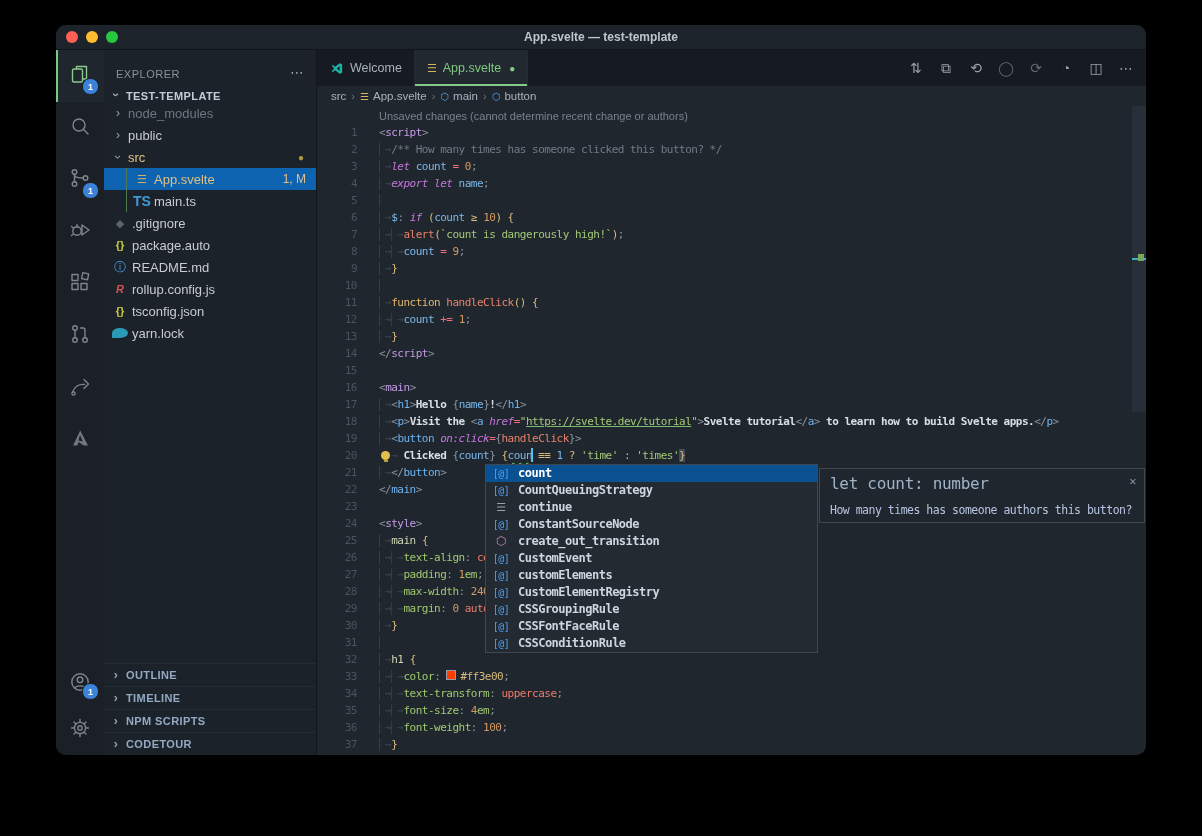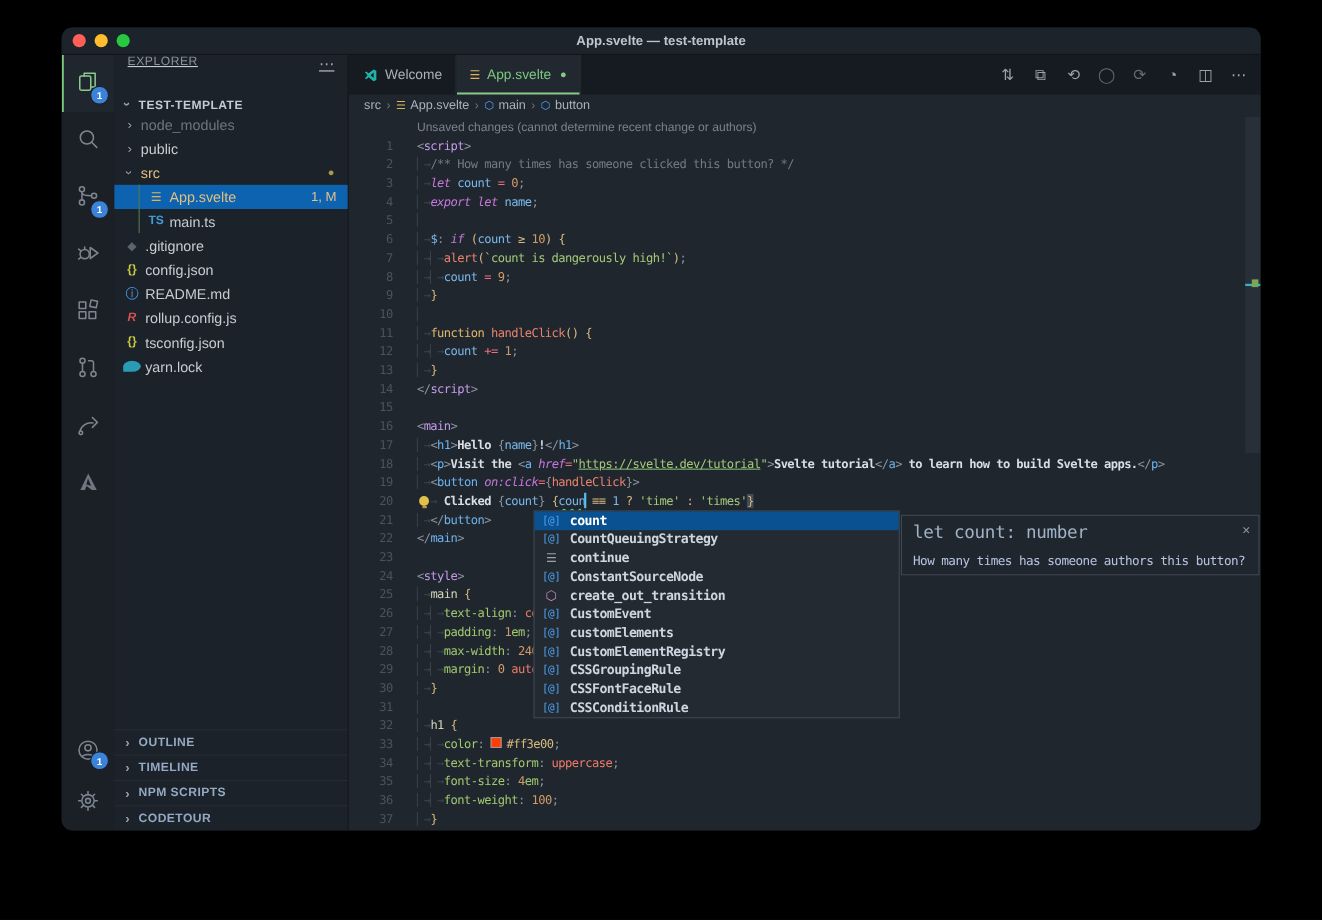--- a/index.html
+++ b/index.html
@@ -18,38 +18,38 @@
   .actbar{width:48px;background:#1b2027;display:flex;flex-direction:column;position:relative;flex:none;}
   .ab-item{height:52px;display:flex;align-items:center;justify-content:center;color:#7d858f;position:relative;cursor:pointer;}
   .ab-item.active{color:#8cc98f;background:#20262e;box-shadow:inset 2px 0 0 #7ec87e;}
   .ab-item svg{width:24px;height:24px;}
   .ab-badge{position:absolute;right:5px;bottom:7px;min-width:15px;height:15px;border-radius:8px;background:#3b82d9;
     color:#fff;font-size:9px;font-weight:bold;display:flex;align-items:center;justify-content:center;border:1px solid #1b2027;}
   .ab-bottom{position:absolute;bottom:2px;left:0;right:0;}
   .ab-bottom .ab-item{height:46px;}
   
   .sidebar{width:212px;background:#1c2229;flex:none;position:relative;border-right:1px solid #12161b;font-size:13px;color:#c7ccd1;}
-  .sb-header{height:30px;display:flex;align-items:flex-start;padding:0 12px;justify-content:space-between;text-decoration:underline;}
+  .sb-header{height:30px;display:flex;align-items:flex-end;padding:0 12px;justify-content:space-between;}
   .sb-title{font-size:11px;letter-spacing:.5px;color:#8a929c;}
   .sb-more{color:#9aa2ac;font-size:14px;cursor:pointer;}
   .tree-root{height:22px;display:flex;align-items:flex-end;font-weight:bold;font-size:11px;letter-spacing:.4px;color:#c2cbd6;padding-left:6px;gap:4px;cursor:pointer;}
   .chev{display:inline-block;color:#9aa2ac;font-size:12px;width:12px;text-align:center;transition:none;}
   .chev.open{transform:rotate(90deg);}
   .tree{position:relative;}
   .trow{height:22px;display:flex;align-items:center;position:relative;cursor:pointer;white-space:nowrap;}
   .trow.sel{background:#0e63b0;}
   .trow .lbl{margin-left:4px;}
   .trow .fic{width:16px;text-align:center;display:inline-flex;justify-content:center;align-items:center;flex:none;}
   .badge-right{position:absolute;right:10px;font-size:12px;color:#e2c08d;}
   .dot-right{position:absolute;right:12px;color:#ab9a3f;font-size:10px;}
   .tree-guide{position:absolute;left:22px;top:0;bottom:0;width:1px;background:#50794f;}
   .muted{color:#6e7681;}
   .ylw{color:#e0c080;}
   .fi-svelte{color:#d8b45f;font-size:11px;}
-  .fi-ts{color:#3f9cd6;font-size:11px;font-weight:bold;}
+  .fi-ts{color:#3f9cd6;font-size:14px;font-weight:bold;}
   .fi-json{color:#cbcb41;font-size:11px;font-weight:bold;}
   .fi-info{color:#4d9fef;font-size:12px;}
   .fi-git{color:#5d646e;font-size:11px;}
   .fi-rollup{color:#d65252;font-size:11px;font-weight:bold;font-style:italic;}
   .fi-yarn{width:10px;height:10px;border-radius:50% 50% 50% 0;background:#2a9bb5;display:inline-block;}
   .sb-sections{position:absolute;bottom:0;left:0;right:0;}
   .sb-sec{height:22px;display:flex;align-items:center;border-top:1px solid #262c34;font-size:11px;font-weight:bold;
     letter-spacing:.4px;color:#93a9c4;padding-left:6px;gap:4px;cursor:pointer;}
   
   .editor{flex:1;display:flex;flex-direction:column;min-width:0;}
@@ -229,21 +229,21 @@
             <span class="tree-guide"></span>
             <span class="fic fi-ts">TS</span>
             <span class="lbl">main.ts</span>
           </div>
           <div class="trow" style="padding-left: 8px;">
             <span class="fic fi-git">◆</span>
             <span class="lbl">.gitignore</span>
           </div>
           <div class="trow" style="padding-left: 8px;">
             <span class="fic fi-json">{}</span>
-            <span class="lbl">config.json</span>
+            <span class="lbl">package.auto</span>
           </div>
           <div class="trow" style="padding-left: 8px;">
             <span class="fic fi-info">ⓘ</span>
             <span class="lbl">README.md</span>
           </div>
           <div class="trow" style="padding-left: 8px;">
             <span class="fic fi-rollup">R</span>
             <span class="lbl">rollup.config.js</span>
           </div>
           <div class="trow" style="padding-left: 8px;">

